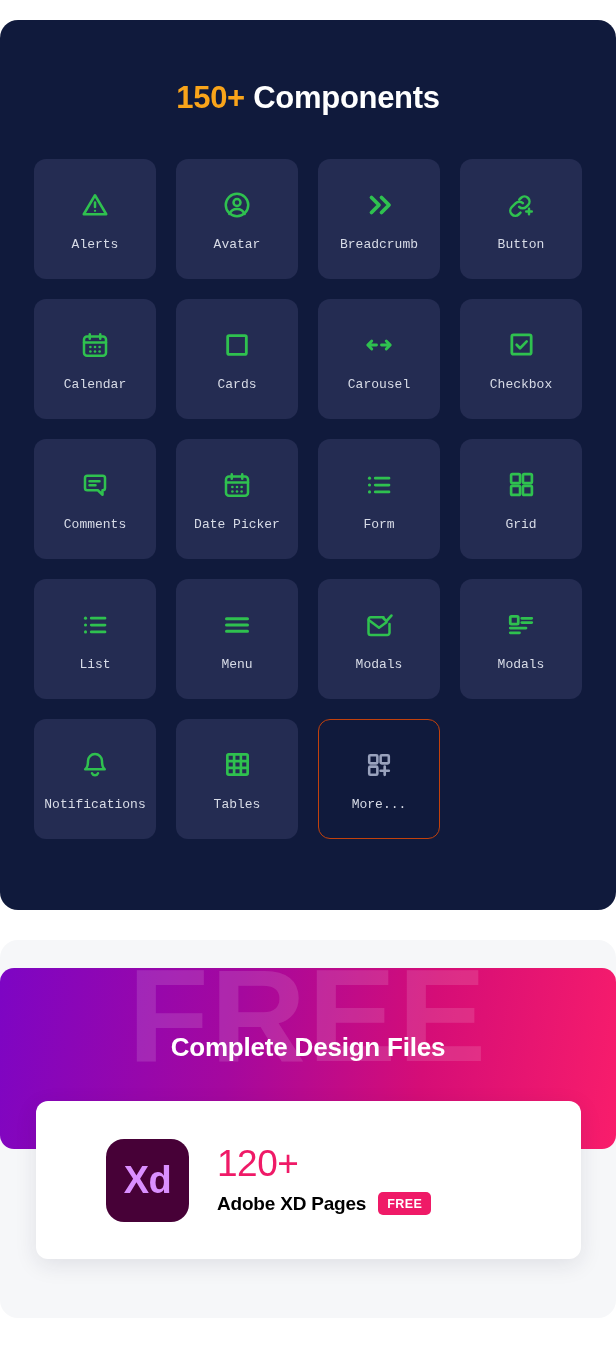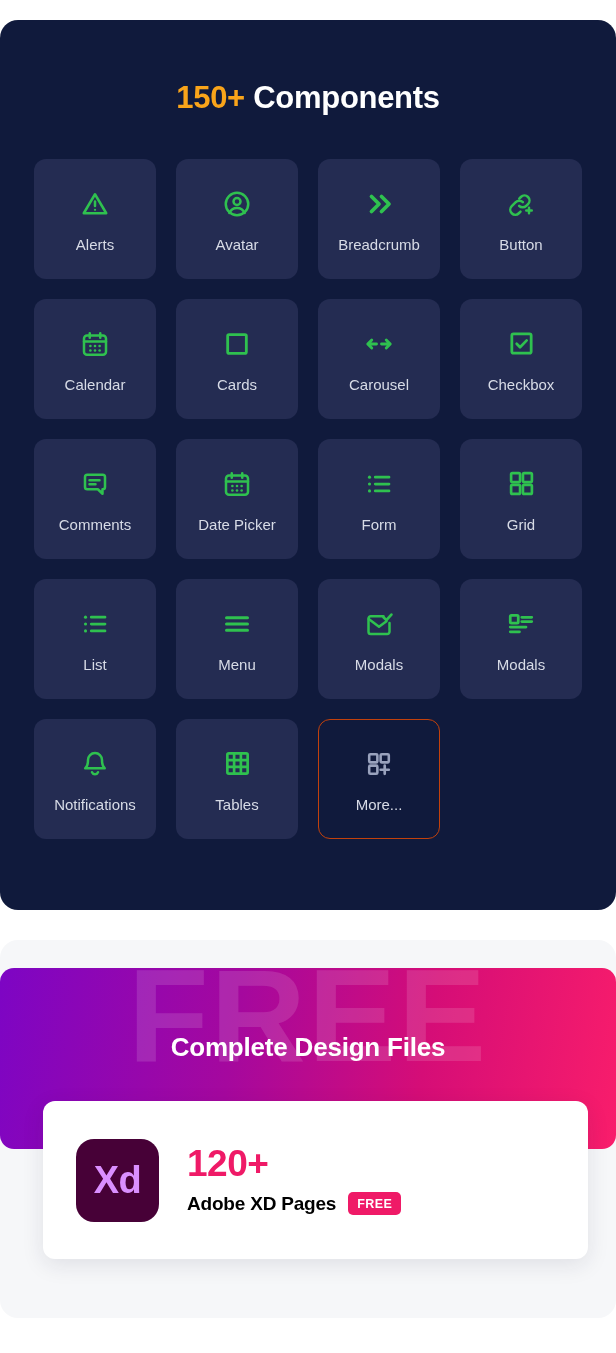--- a/index.html
+++ b/index.html
@@ -74,24 +74,25 @@
     align-items: center;
     justify-content: center;
     color: #2fc14f;
     margin-bottom: 16px;
   }
   .cell.more .cell-icon { color: #99a2bd; }
 
   .cell-icon svg { display: block; }
 
   .cell-label {
-    font-size: 15px;
+    font-size: 13px;
     color: #d7dbe6;
     line-height: 1;
     white-space: nowrap;
+    font-family: Liberation Mono, monospace;
   }
 
   
   .free-section {
     position: absolute;
     left: 0;
     top: 940px;
     width: 616px;
     height: 378px;
     background: #f6f7f9;
@@ -141,22 +142,21 @@
     position: absolute;
     left: 36px;
     top: 161px;
     width: 545px;
     height: 158px;
     background: #ffffff;
     border-radius: 12px;
     box-shadow: 0 6px 22px rgba(30,30,60,0.10);
     display: flex;
     align-items: center;
-    padding-left: 33px;
-    margin-left: 7px;
+    padding-left: 70px;
   }
 
   .xd-logo {
     width: 83px;
     height: 83px;
     border-radius: 18px;
     background: #470137;
     display: flex;
     align-items: center;
     justify-content: center;
@@ -167,21 +167,21 @@
     font-weight: bold;
     color: #da8fff;
     line-height: 1;
     letter-spacing: -0.5px;
   }
 
   .xd-info { margin-left: 28px; }
 
   .xd-count {
     font-size: 37px;
-    font-weight: bold;
+    font-weight: normal;
     color: #ef1a67;
     line-height: 1.05;
     letter-spacing: -0.5px;
   }
 
   .xd-sub-row {
     display: flex;
     align-items: center;
     margin-top: 8px;
   }

